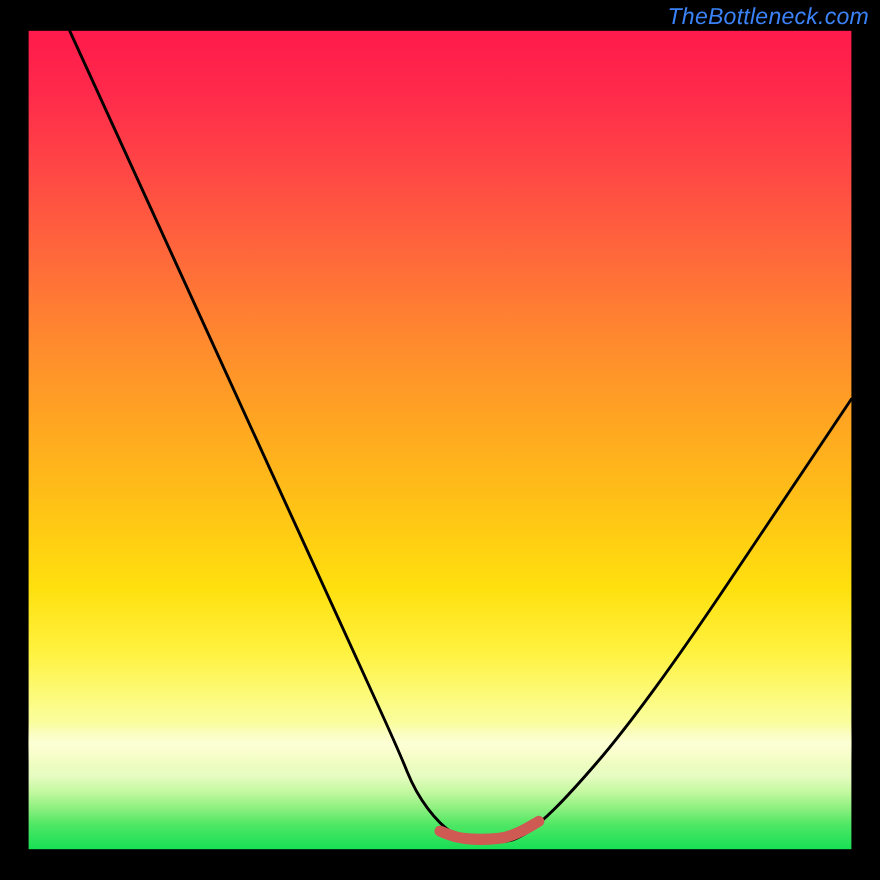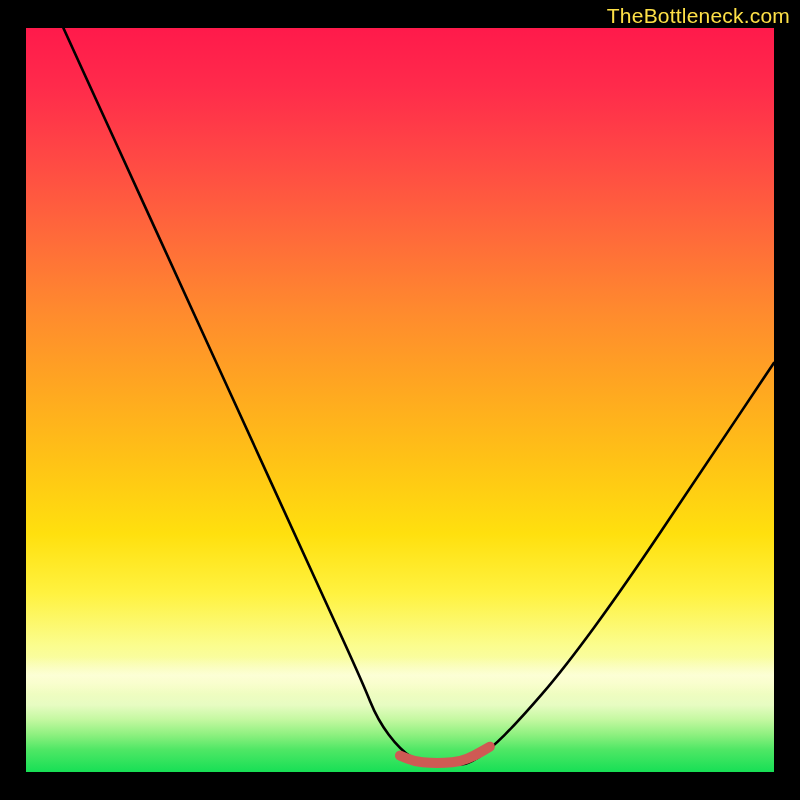--- a/index.html
+++ b/index.html
@@ -61,24 +61,25 @@
     position: absolute;
     inset: 0;
     width: 100%;
     height: 100%;
     overflow: visible;
   }
   .watermark {
     position: absolute;
     top: 4px;
     right: 10px;
-    color: #fde047;
+    color: #3b82f6;
     font-size: 21px;
     letter-spacing: 0.2px;
     user-select: none;
+    font-style: italic;
   }
 </style>
 </head>
 <body>
 
 <div class="stage">
 
   <div class="watermark">TheBottleneck.com</div>
 
   <div class="plot-wrap">

